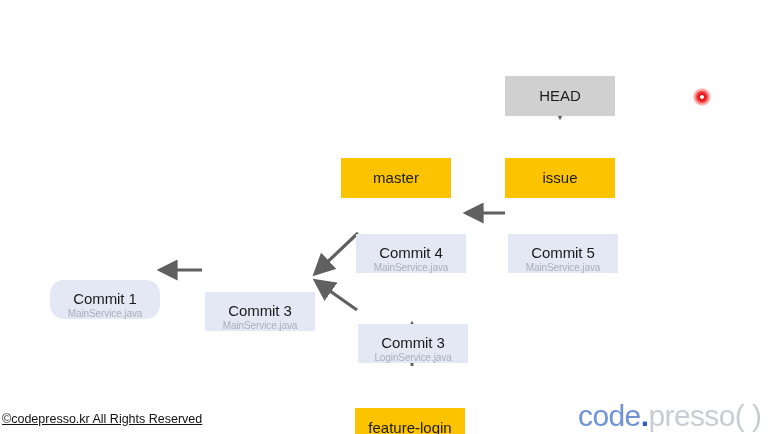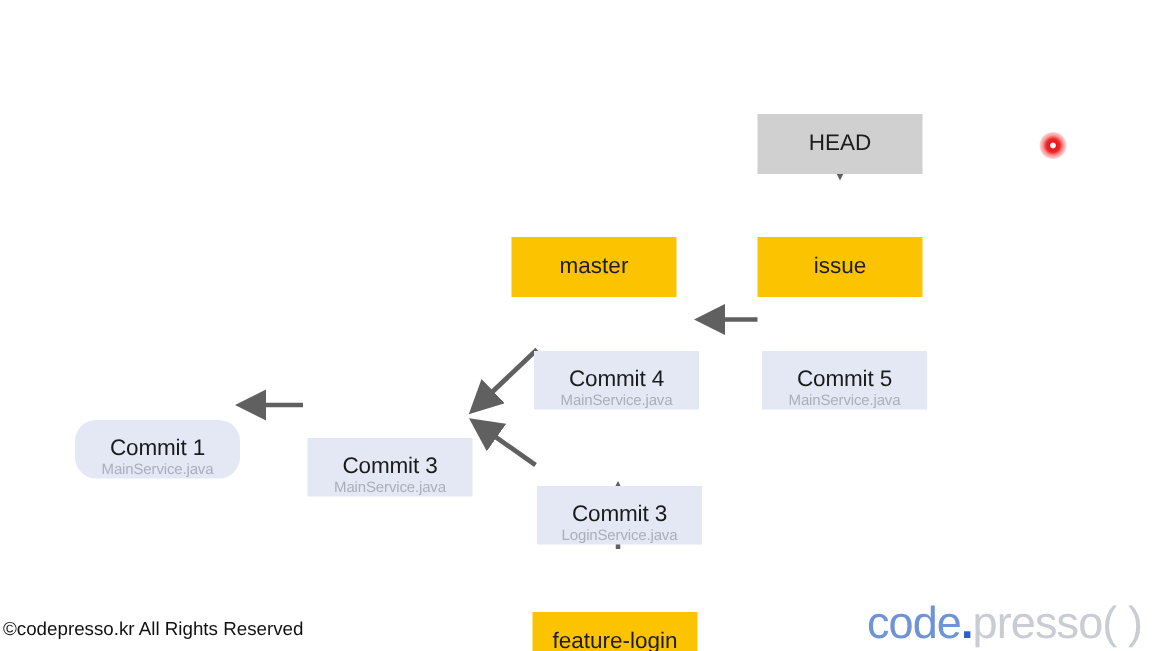--- a/index.html
+++ b/index.html
@@ -101,20 +101,21 @@
   }
 
   
   #copyright {
     position: absolute;
     left: 2px;
     top: 412px;
     font-size: 12.5px;
     color: #111111;
     white-space: nowrap;
+    text-decoration: underline;
   }
   #brand {
     position: absolute;
     left: 578px;
     top: 382px;
     width: 188px;
     text-align: left;
   }
   #brand-tag {
     font-size: 7.5px;

